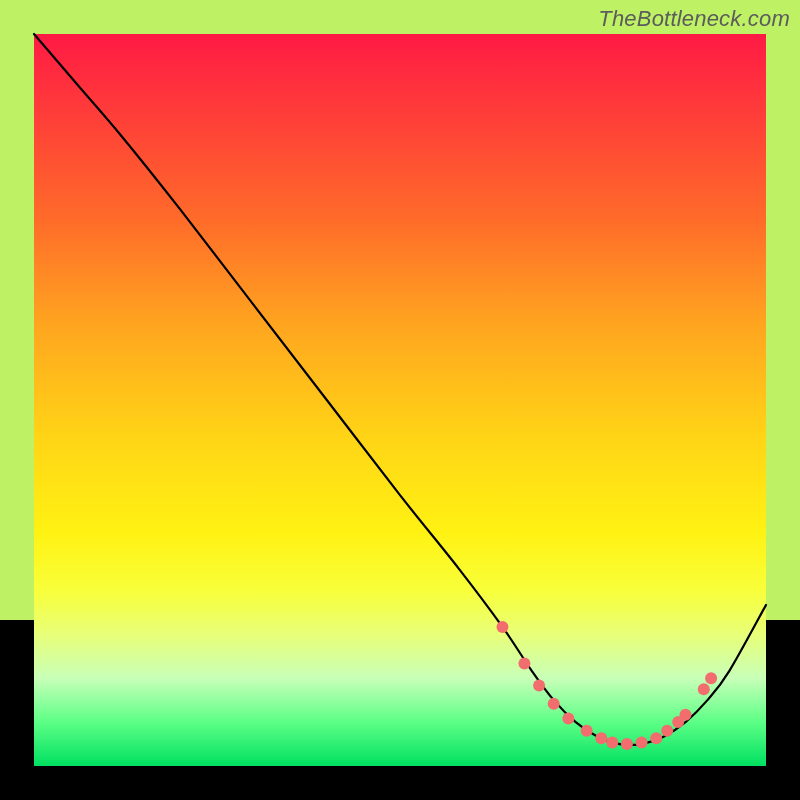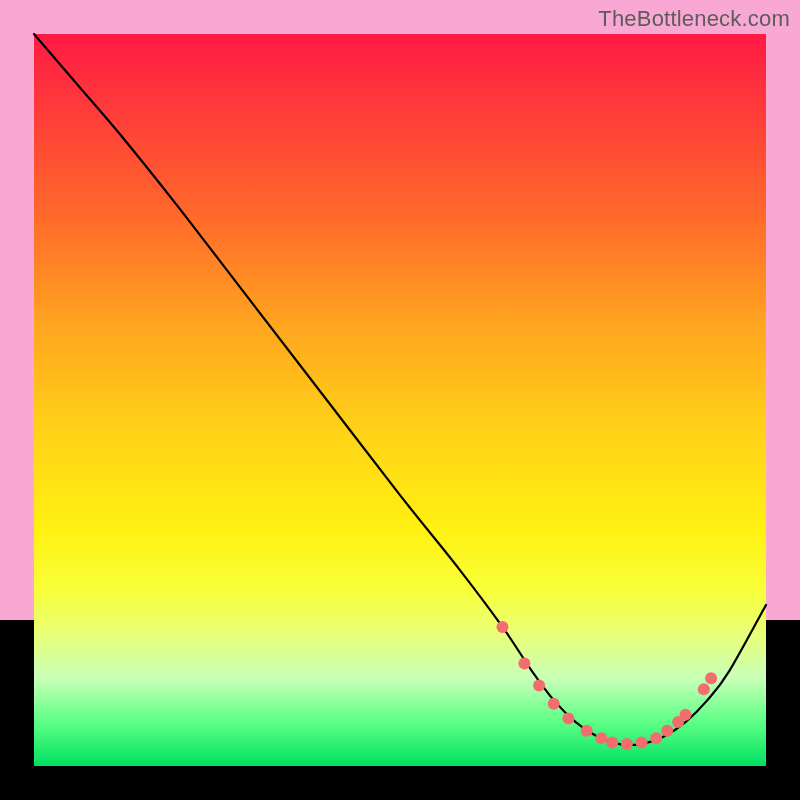--- a/index.html
+++ b/index.html
@@ -8,21 +8,22 @@
     width: 800px;
     height: 800px;
     background: #000;
     overflow: hidden;
     font-family: Arial, Helvetica, sans-serif;
   }
   .frame {
     position: relative;
     width: 800px;
     height: 620px;
-    background: #f9a8d4;
+    background: #bef264;
+    font-style: italic;
   }
   .plot-bg {
     position: absolute;
     left: 34px;
     top: 34px;
     width: 732px;
     height: 732px;
     background: linear-gradient(
       to bottom,
       #ff1a44 0%,

